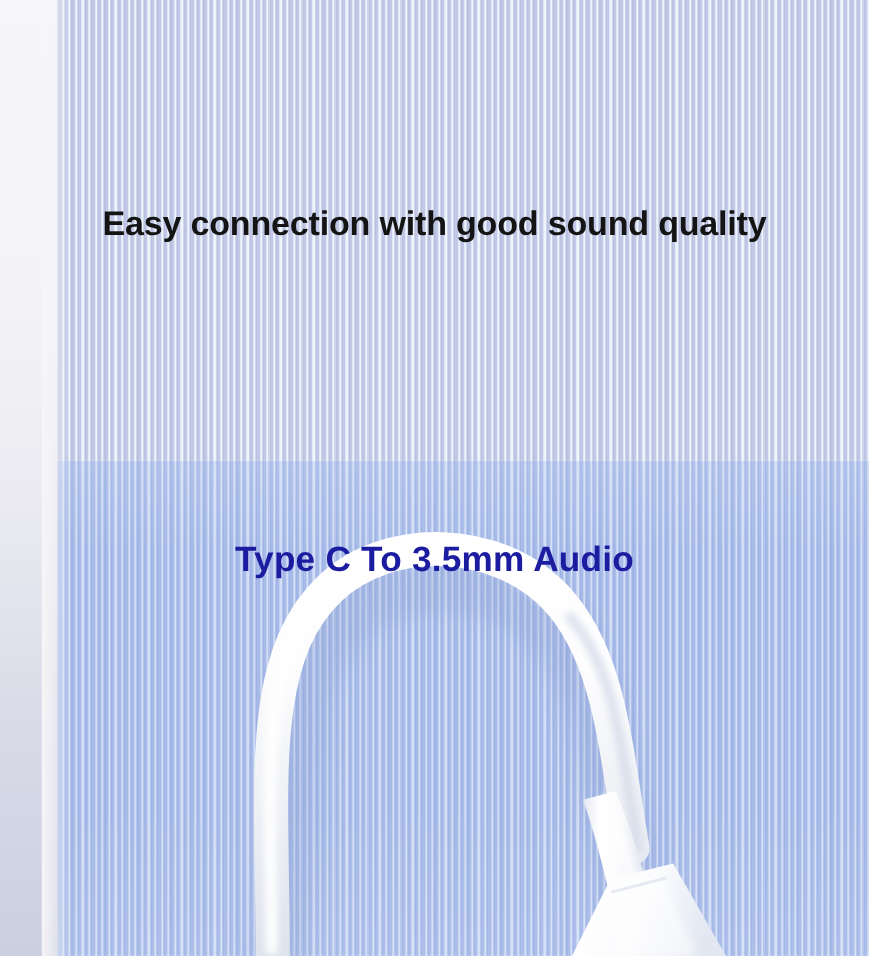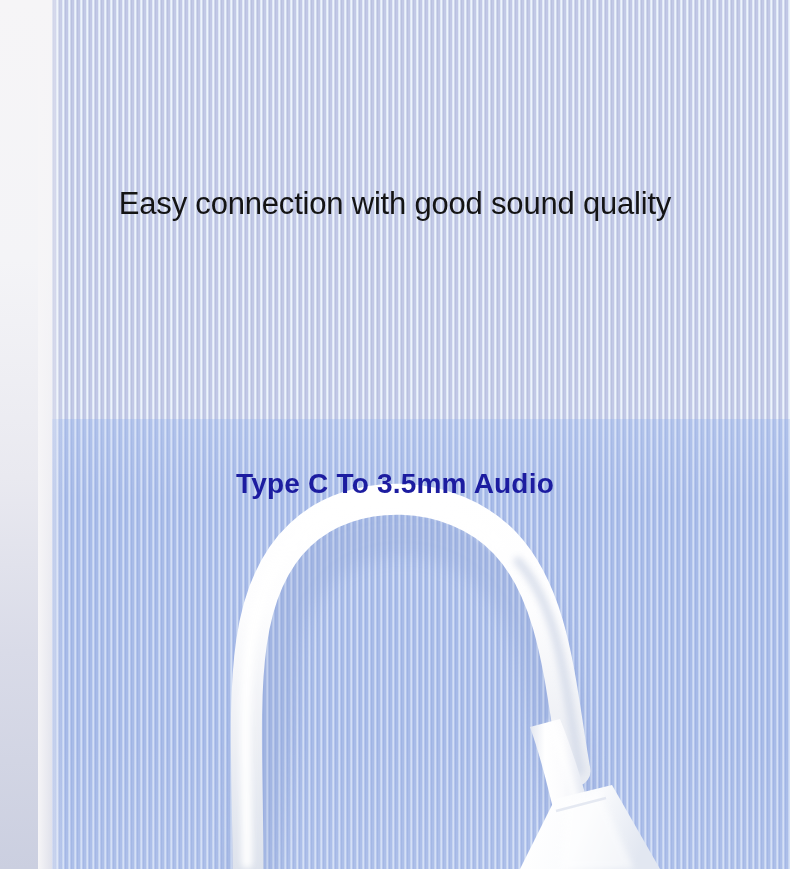--- a/index.html
+++ b/index.html
@@ -113,33 +113,33 @@
   }
 
   
   .headline {
     position: absolute;
     left: 0;
     top: 186px;
     width: 790px;
     text-align: center;
     font-size: 31px;
-    font-weight: 400;
+    font-weight: 700;
     letter-spacing: -0.2px;
     color: #141414;
     white-space: nowrap;
   }
 
   .subline {
     position: absolute;
     left: 0;
-    top: 468px;
+    top: 490px;
     width: 790px;
     text-align: center;
-    font-size: 28px;
+    font-size: 32px;
     font-weight: 700;
     letter-spacing: 0.2px;
     color: #1c1ca0;
     white-space: nowrap;
   }
 
   
   .cable-layer {
     position: absolute;
     left: 0;

